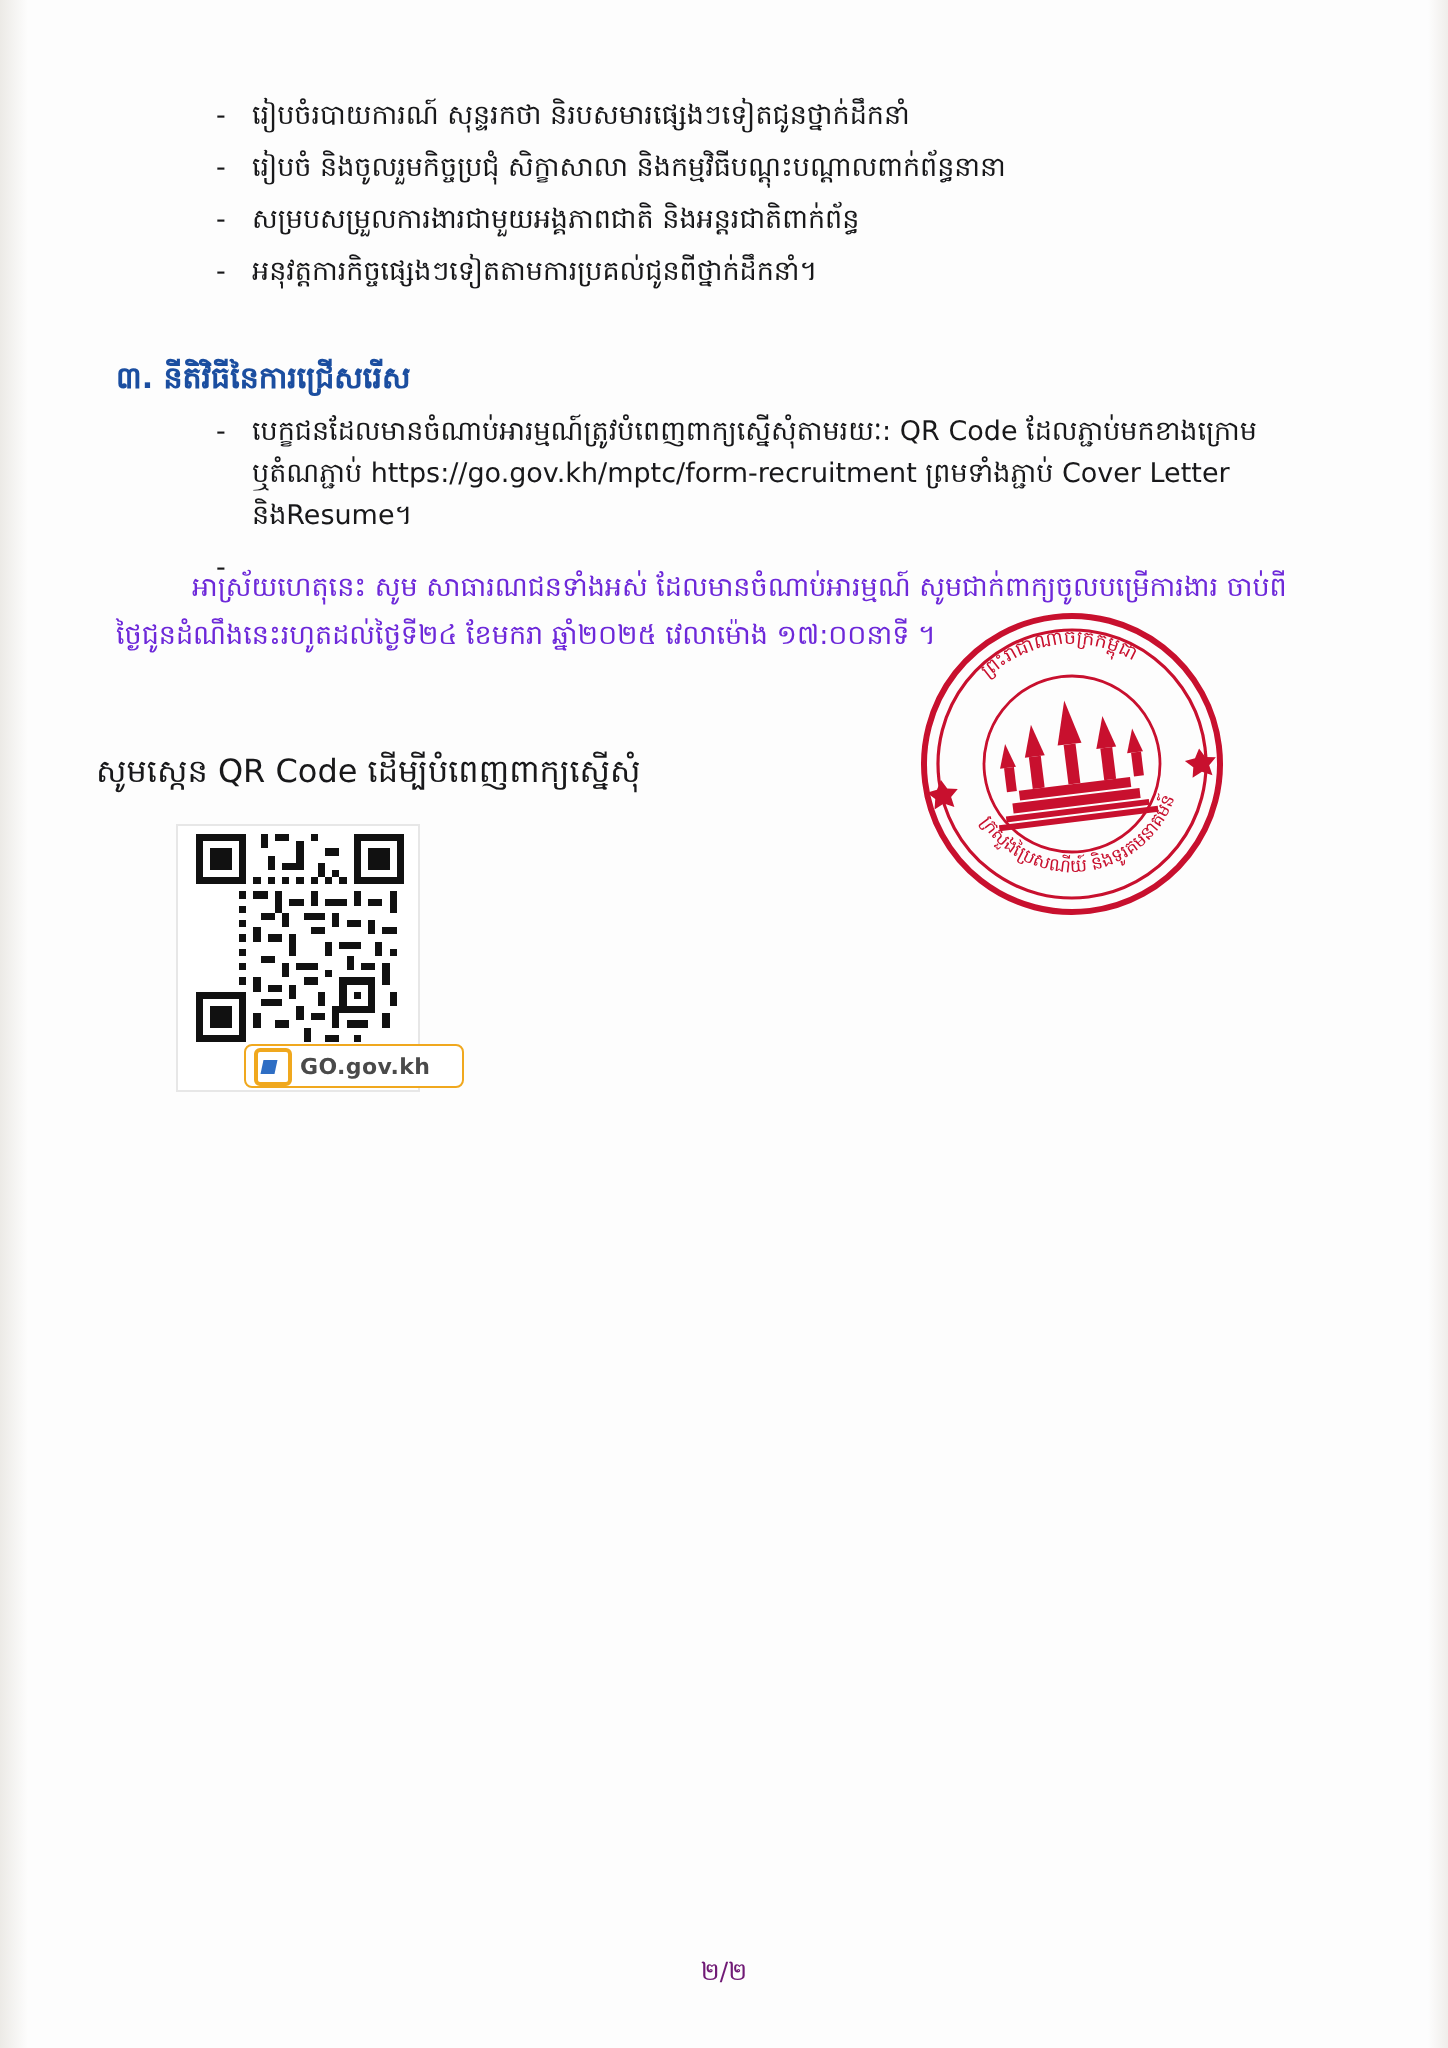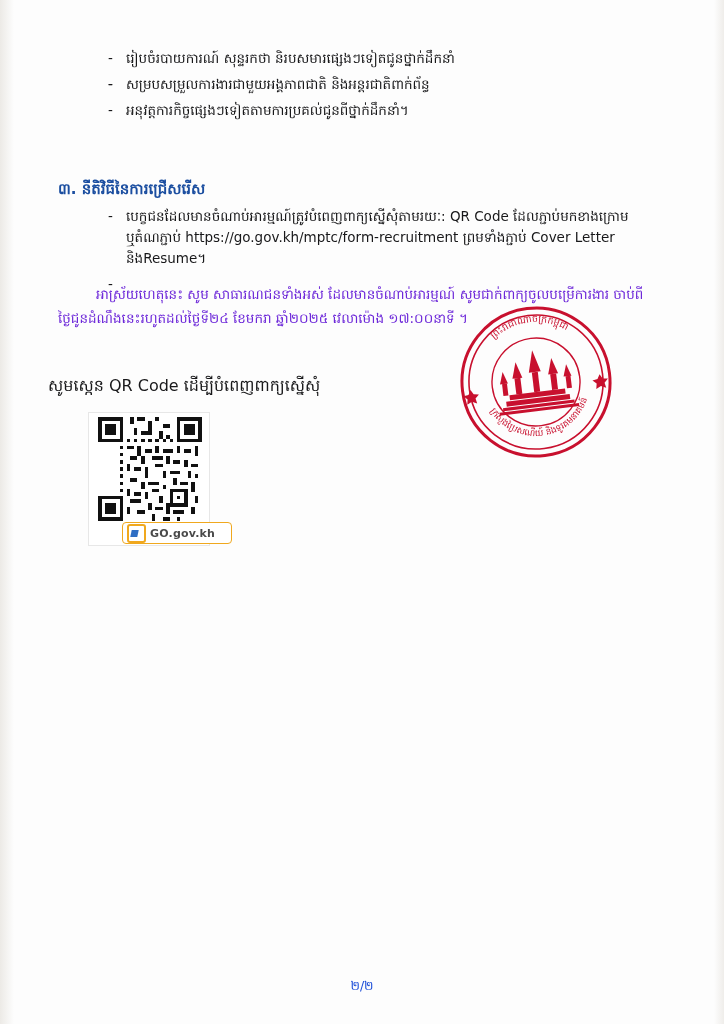--- a/index.html
+++ b/index.html
@@ -156,39 +156,40 @@
   }
   .seal svg { display: block; }
 
   .footer {
     position: absolute;
     left: 0;
     top: 978px;
     width: 724px;
     text-align: center;
     font-size: 12.5px;
-    color: #1d4ed8;
+    color: #701a75;
   }
   .khm { font-family: "DejaVu Sans", sans-serif; }
 </style>
 </head>
 <body>
 
 <div class="page">
 
   <div class="content">
 
     <div class="block-top">
       <ul class="bullets">
         <li class="bullet khm">
           <span class="dash">-</span>
           <span>រៀបចំរបាយការណ៍ សុន្ទរកថា និរបសមារផ្សេងៗទៀតជូនថ្នាក់ដឹកនាំ</span>
         </li>
         <li class="bullet khm">
           <span class="dash">-</span>
+          <span>រៀបចំ និងចូលរួមកិច្ចប្រជុំ សិក្ខាសាលា និងកម្មវិធីបណ្តុះបណ្តាលពាក់ព័ន្ធនានា</span>
         </li>
         <li class="bullet khm">
           <span class="dash">-</span>
           <span>សម្របសម្រួលការងារជាមួយអង្គភាពជាតិ និងអន្តរជាតិពាក់ព័ន្ធ</span>
         </li>
         <li class="bullet khm">
           <span class="dash">-</span>
           <span>អនុវត្តការកិច្ចផ្សេងៗទៀតតាមការប្រគល់ជូនពីថ្នាក់ដឹកនាំ។</span>
         </li>
       </ul>

